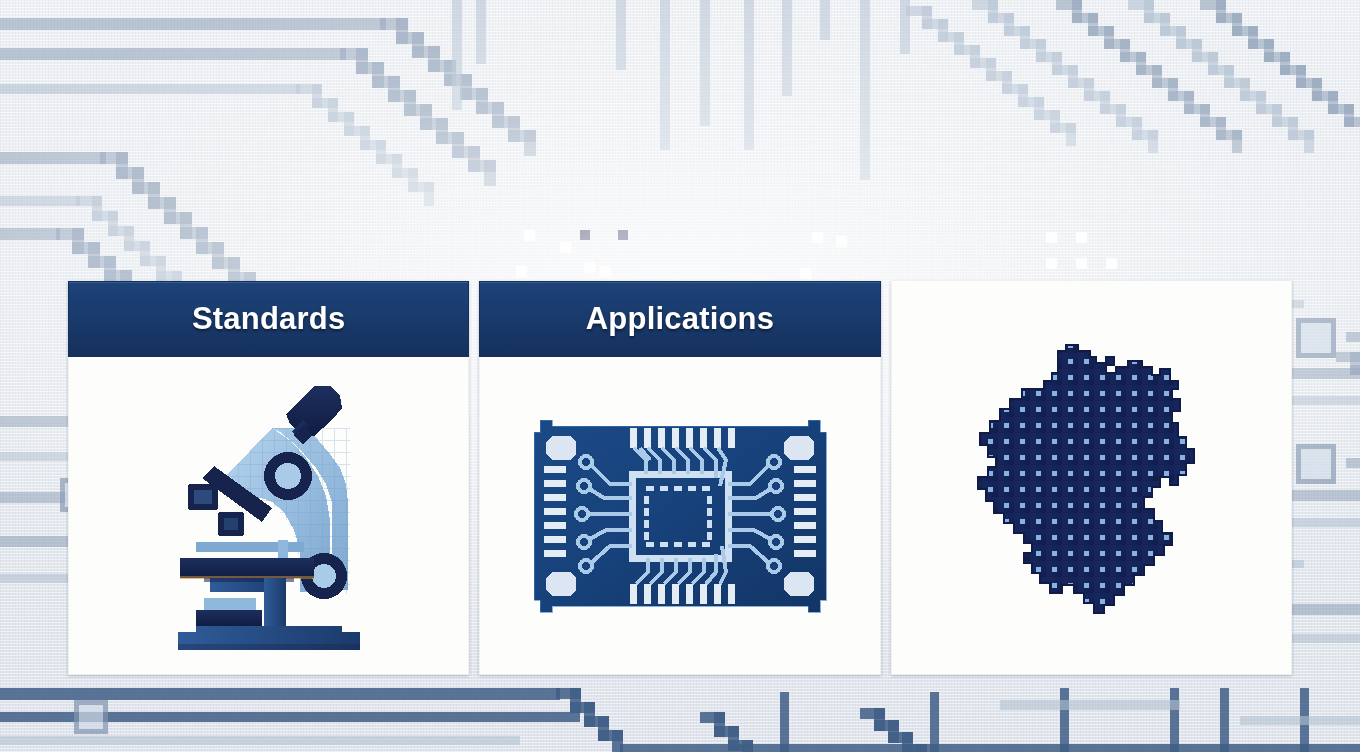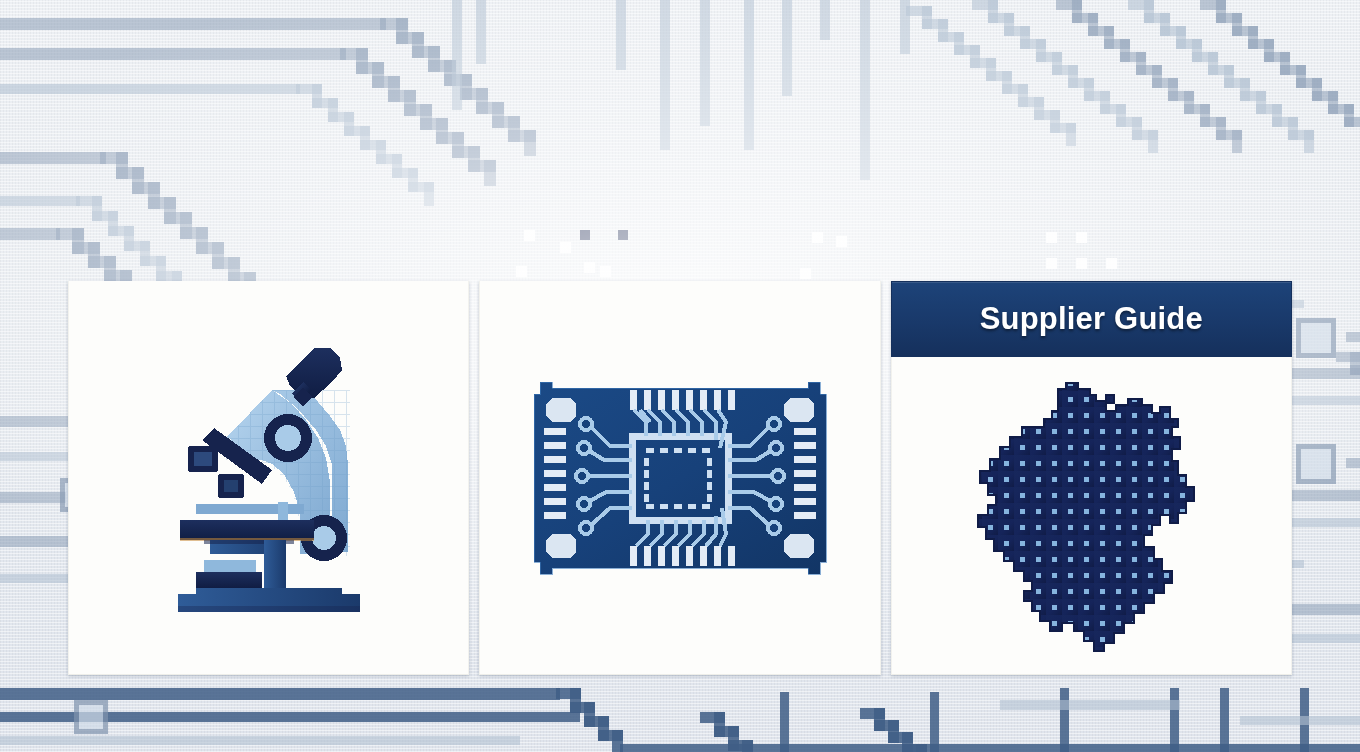--- a/index.html
+++ b/index.html
@@ -397,20 +397,23 @@
       <div class="trace lt" style="left: 1240px; top: 716px; width: 120px; height: 9px;"></div>
       <div class="trace vdk" style="left: 620px; top: 744px; width: 740px; height: 8px;"></div>
     </div>
 
   <div class="bg-vignette"></div>
 
 
   <div class="cards">
 
     <div class="card">
+      <div class="card-head">
+        <span>Standards</span>
+      </div>
       <div class="card-body">
         <div class="icon-wrap">
           <svg width="230" height="272" viewBox="0 0 230 272" shape-rendering="crispEdges" aria-hidden="true">
             <defs>
               <linearGradient id="gLt" x1="0" y1="0" x2="1" y2="1">
                 <stop offset="0" stop-color="#b5d4ee"></stop>
                   <stop offset="1" stop-color="#7fa9d1"></stop>
               </linearGradient>
               <linearGradient id="gDk" x1="0" y1="0" x2="0" y2="1">
                 <stop offset="0" stop-color="#1d2f5e"></stop>
@@ -485,20 +488,23 @@
             <rect x="42" y="230" width="66" height="16" fill="url(#gDk)"></rect>
 
             <path fill="url(#gMid)" d="M24,252 L42,252 L42,246 L188,246 L188,252 L206,252 L206,270 L24,270 Z"></path>
             <path fill="#16234d" opacity=".35" d="M24,264 L206,264 L206,270 L24,270 Z"></path>
           </svg>
         </div>
       </div>
     </div>
 
     <div class="card">
+      <div class="card-head">
+        <span>Applications</span>
+      </div>
       <div class="card-body">
         <div class="icon-wrap">
           <svg width="300" height="200" viewBox="0 0 300 200" shape-rendering="crispEdges" aria-hidden="true">
             <defs>
               <linearGradient id="board" x1="0" y1="0" x2="1" y2="1">
                 <stop offset="0" stop-color="#1b4a86"></stop>
                 <stop offset="50%" stop-color="#17417a"></stop>
                 <stop offset="100%" stop-color="#123565"></stop>
               </linearGradient>
             </defs>
@@ -631,23 +637,20 @@
               <circle cx="248" cy="98" r="6"></circle>
               <circle cx="246" cy="126" r="6"></circle>
               <circle cx="244" cy="150" r="6"></circle>
             </g>
           </svg>
         </div>
       </div>
     </div>
 
     <div class="card">
-      <div class="card-head">
-        <span>Supplier Guide</span>
-      </div>
       <div class="card-body">
         <div class="icon-wrap">
           <svg width="250" height="282" viewBox="0 0 250 282" shape-rendering="crispEdges" aria-hidden="true">
             <defs>
               <linearGradient id="deFill" x1="0" y1="0" x2="1" y2="1">
                 <stop offset="0" stop-color="#17275c"></stop>
                 <stop offset="55%" stop-color="#15245a"></stop>
                 <stop offset="100%" stop-color="#101c47"></stop>
               </linearGradient>
               <pattern id="dots" width="16" height="16" patternUnits="userSpaceOnUse">

